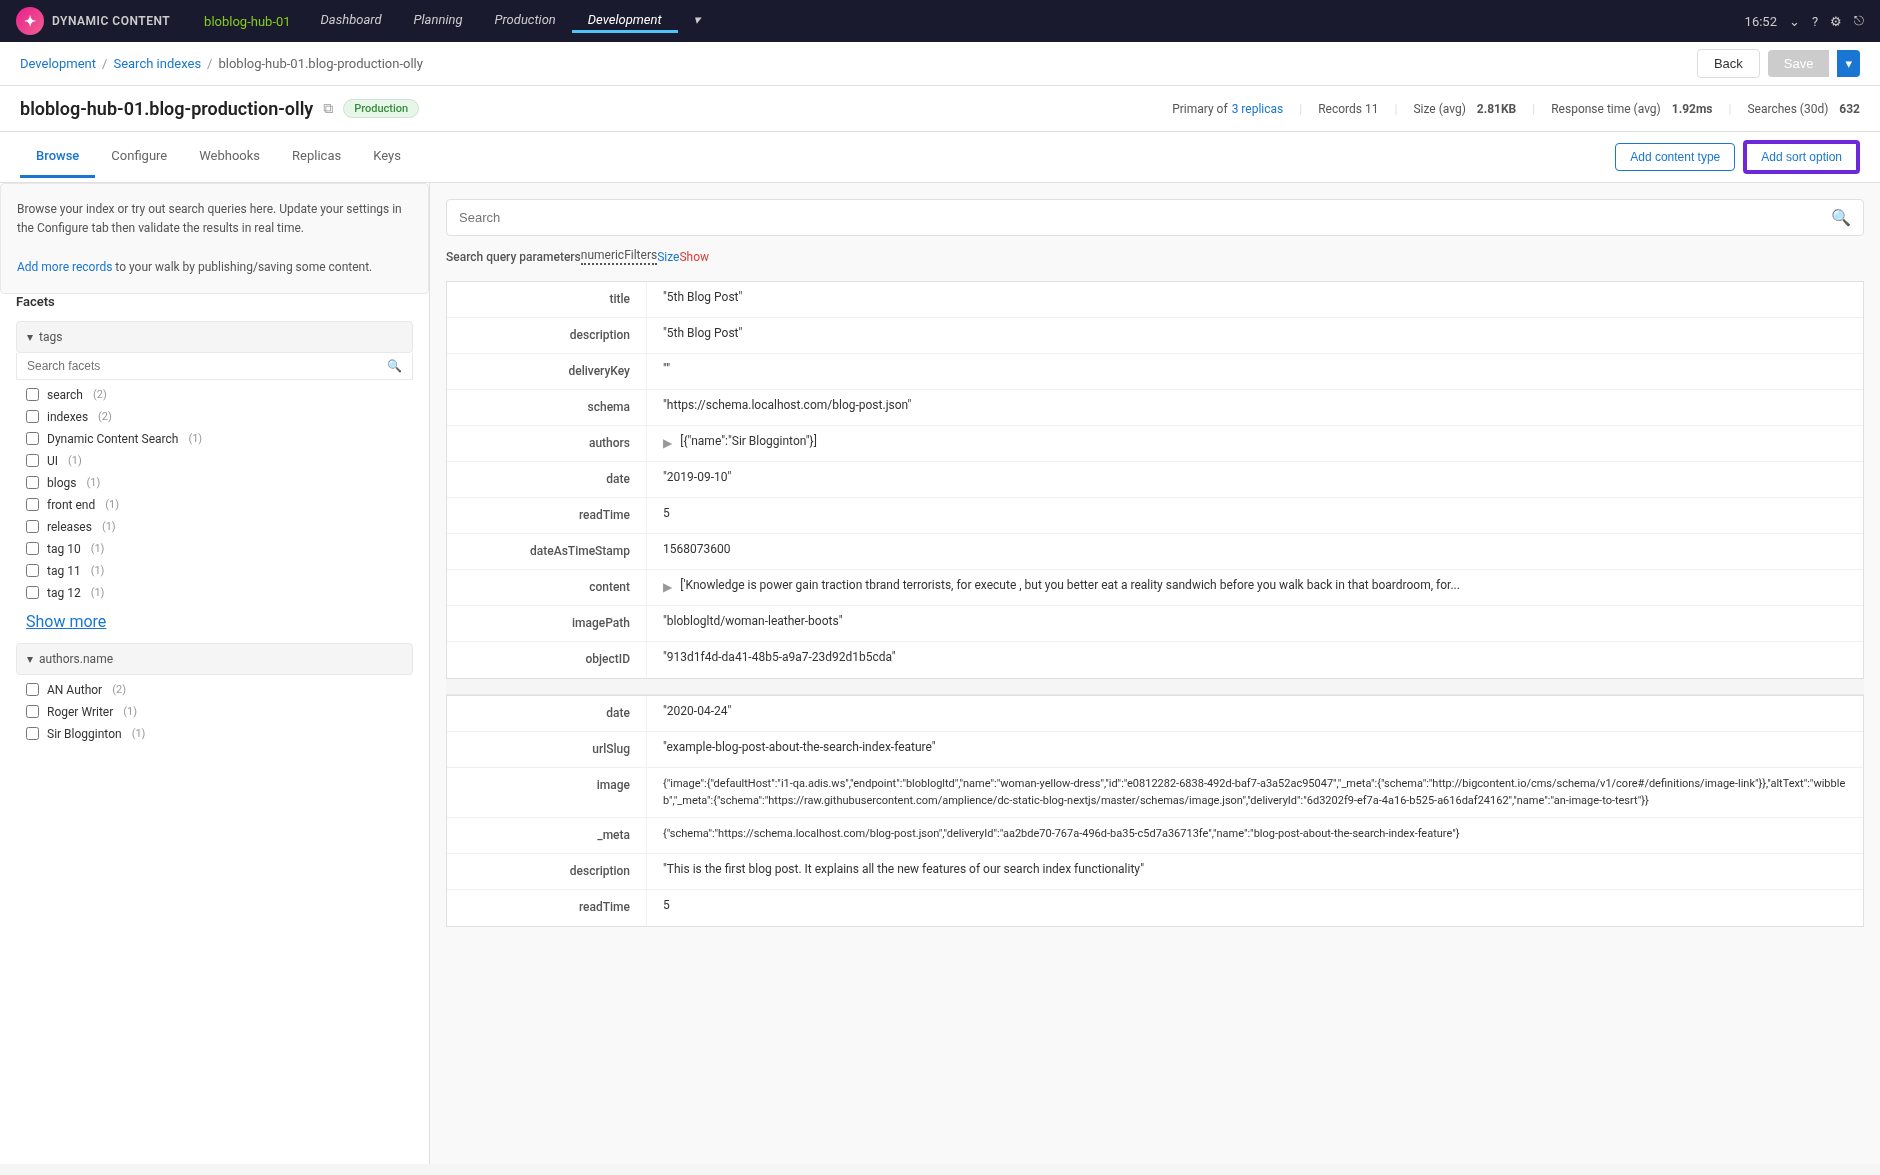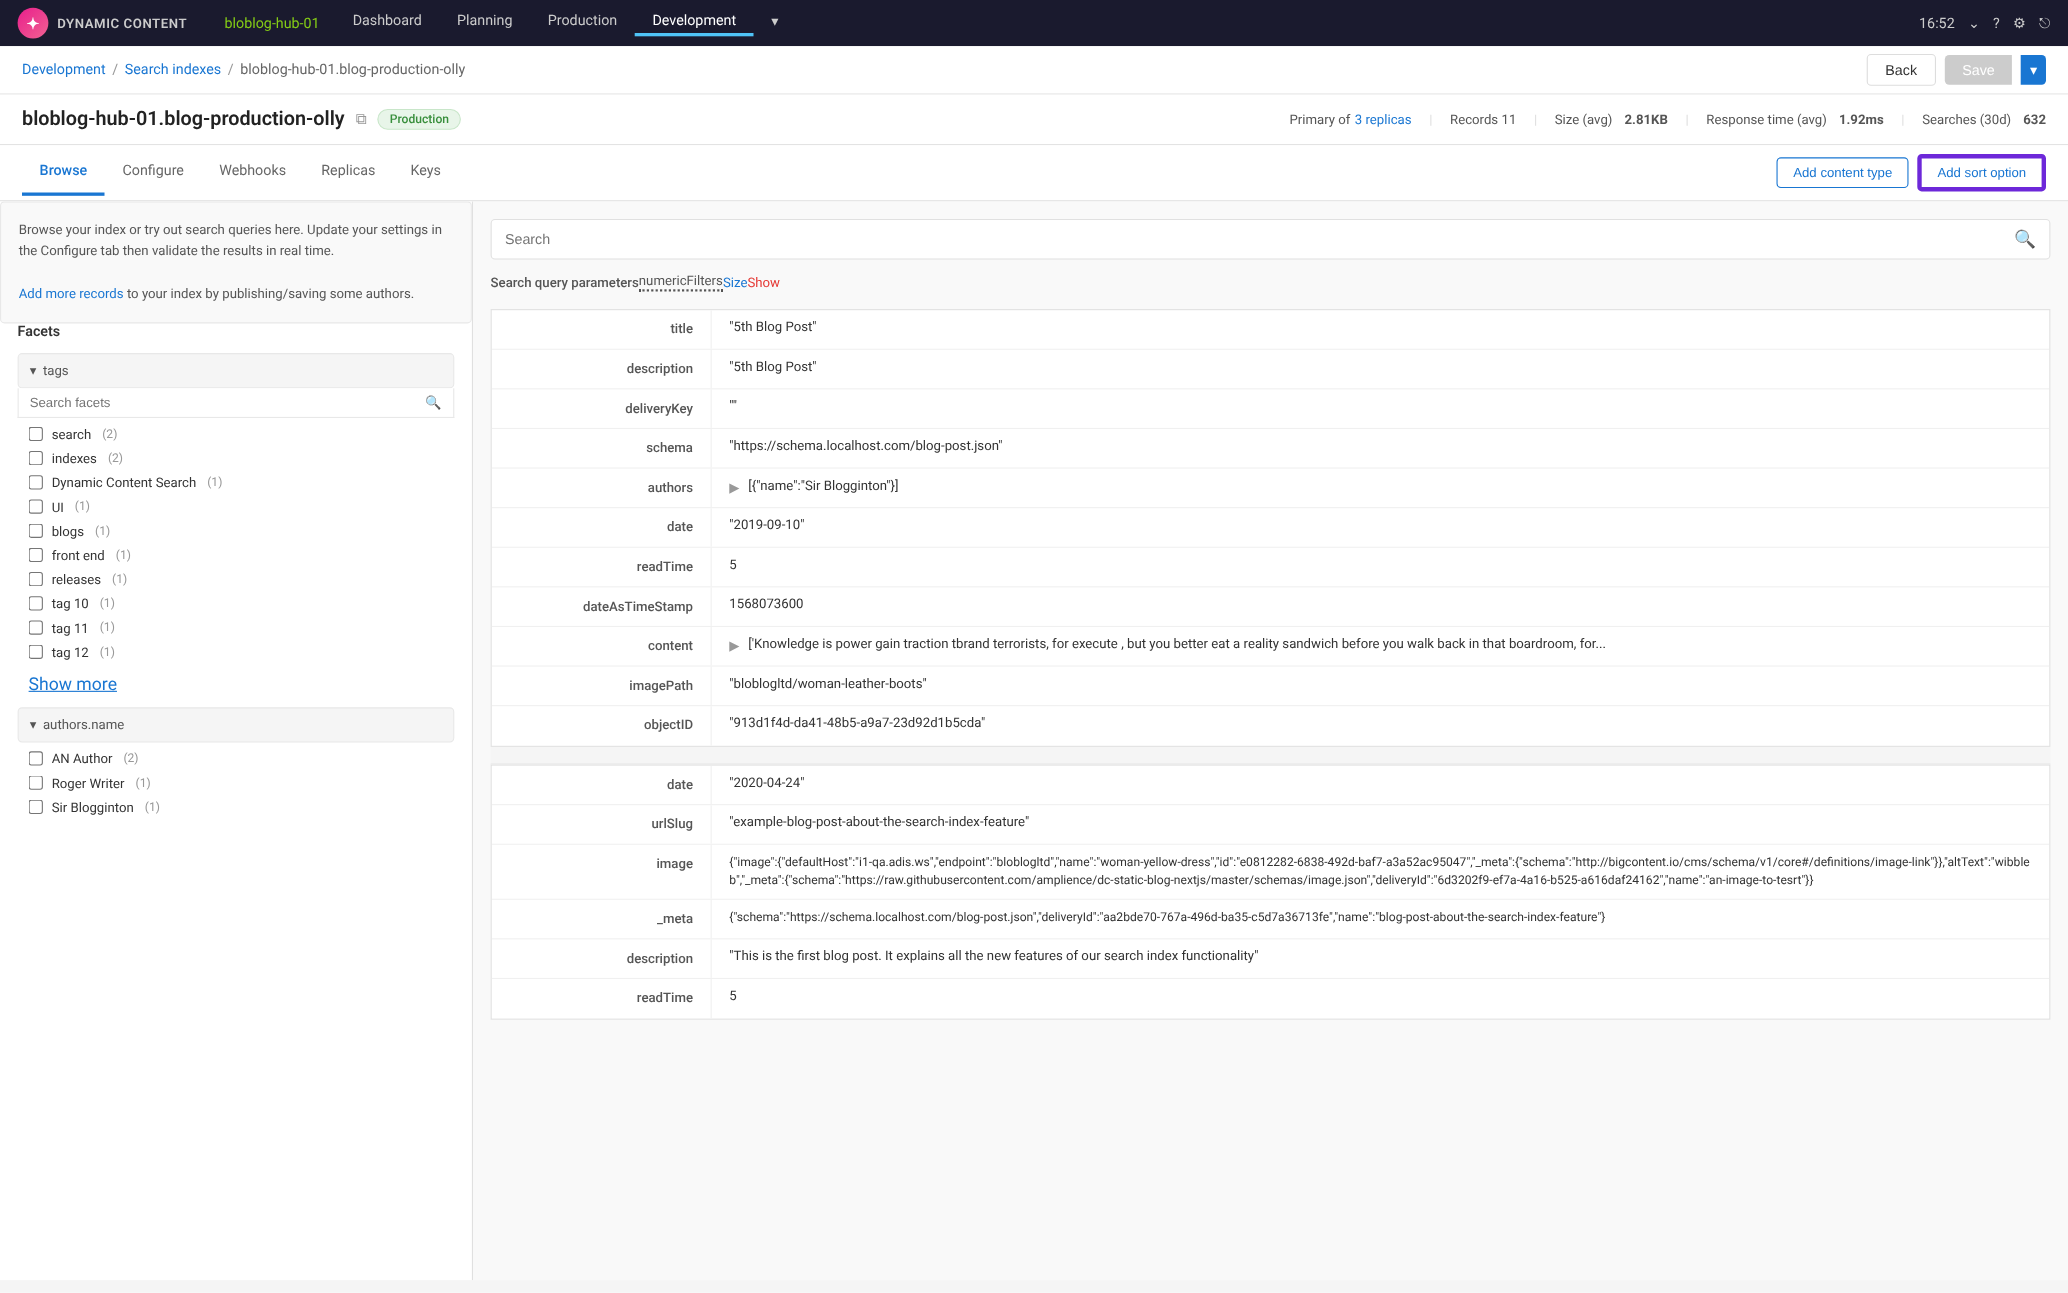--- a/index.html
+++ b/index.html
@@ -38,20 +38,21 @@
     }
     .nav-tabs { display: flex; align-items: center; }
     .nav-tab {
       padding: 0 16px;
       height: 24px;
       display: flex; align-items: center;
       font-size: 13px;
       color: #ccc;
       cursor: pointer;
       border-bottom: 3px solid transparent;
+      font-style: italic;
     }
     .nav-tab.active { color: #fff; border-bottom-color: #4fc3f7; }
     .nav-tab.has-arrow { gap: 4px; }
     .top-nav-right {
       margin-left: auto;
       display: flex; align-items: center; gap: 12px;
       color: #ccc; font-size: 13px;
     }
     .top-nav-right .time { font-size: 13px; }
 
@@ -333,21 +334,21 @@
   </div>
 </div>
 
 <div class="main-layout">
 
   <div class="left-sidebar">
     <div class="info-box">
       <span>Browse your index or try out search queries here. Update your settings in the Configure tab then validate the results in real time.</span>
       <br><br>
       <a class="link">Add more records</a>
-      <span> to your index by publishing/saving some authors.</span>
+      <span> to your walk by publishing/saving some content.</span>
     </div>
 
     <div class="facets-section">
       <div class="facets-title">Facets</div>
 
       <div class="facet-group">
         <div class="facet-group-header">
           <span>▾</span>
           <span>tags</span>
         </div>

